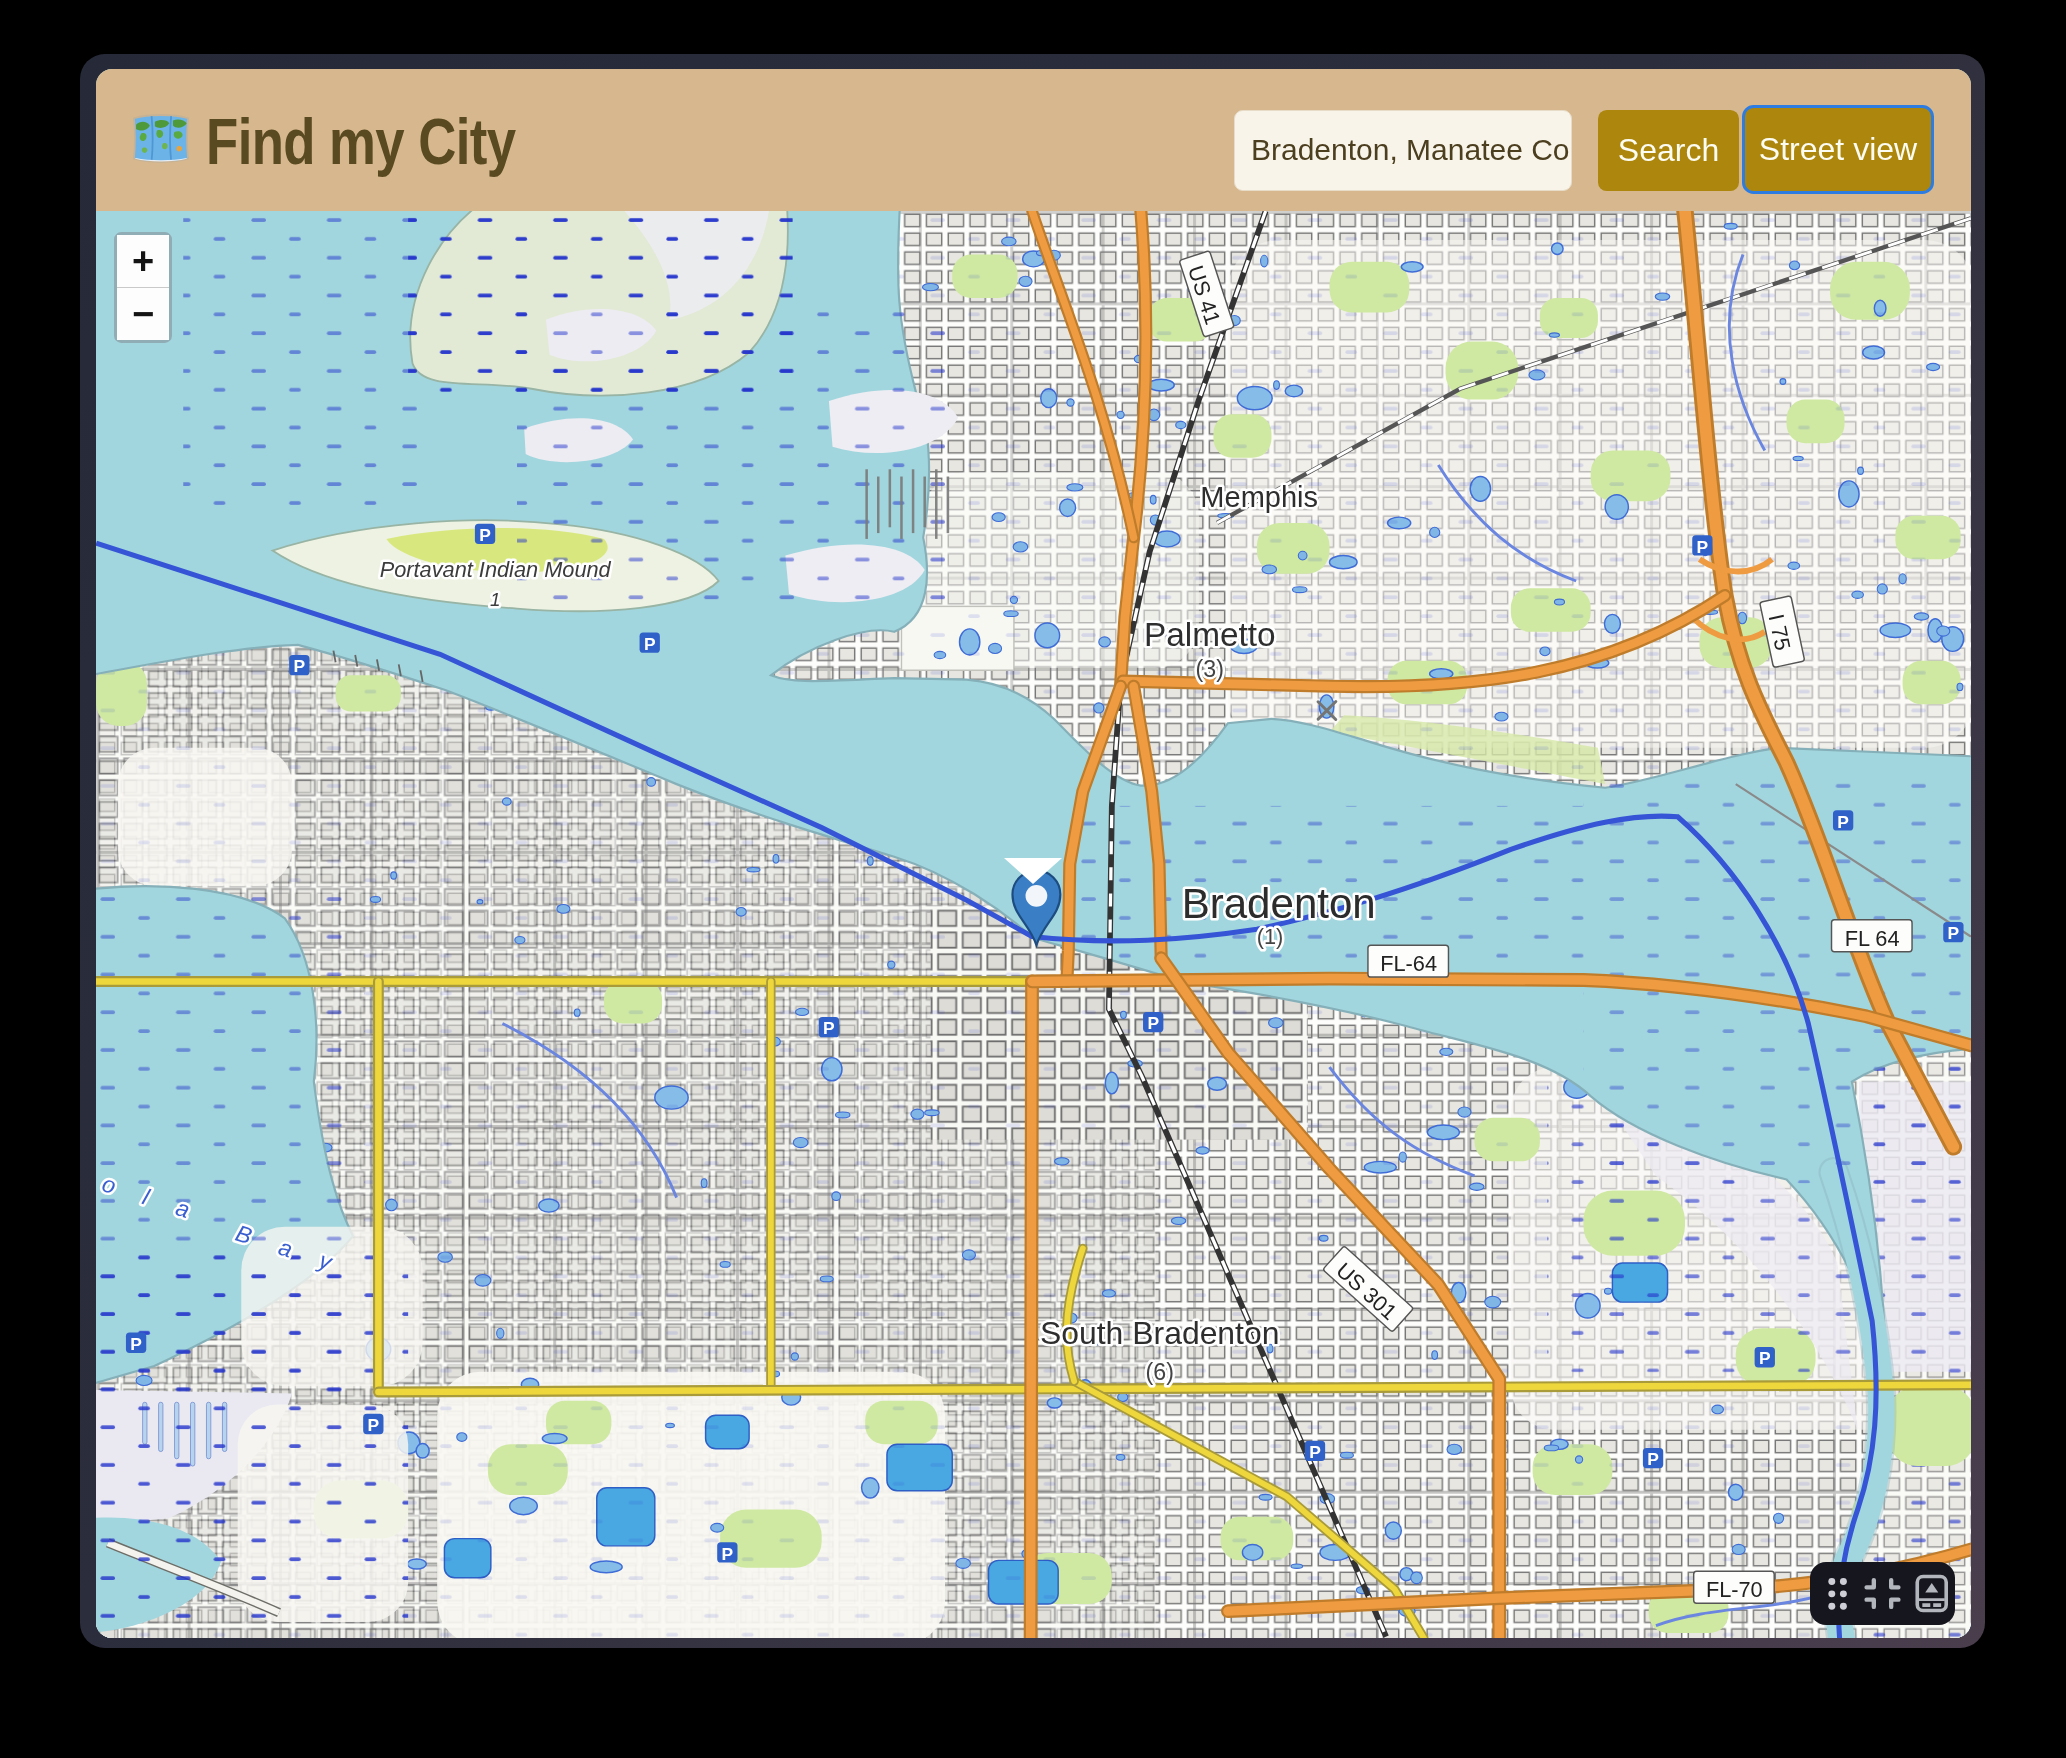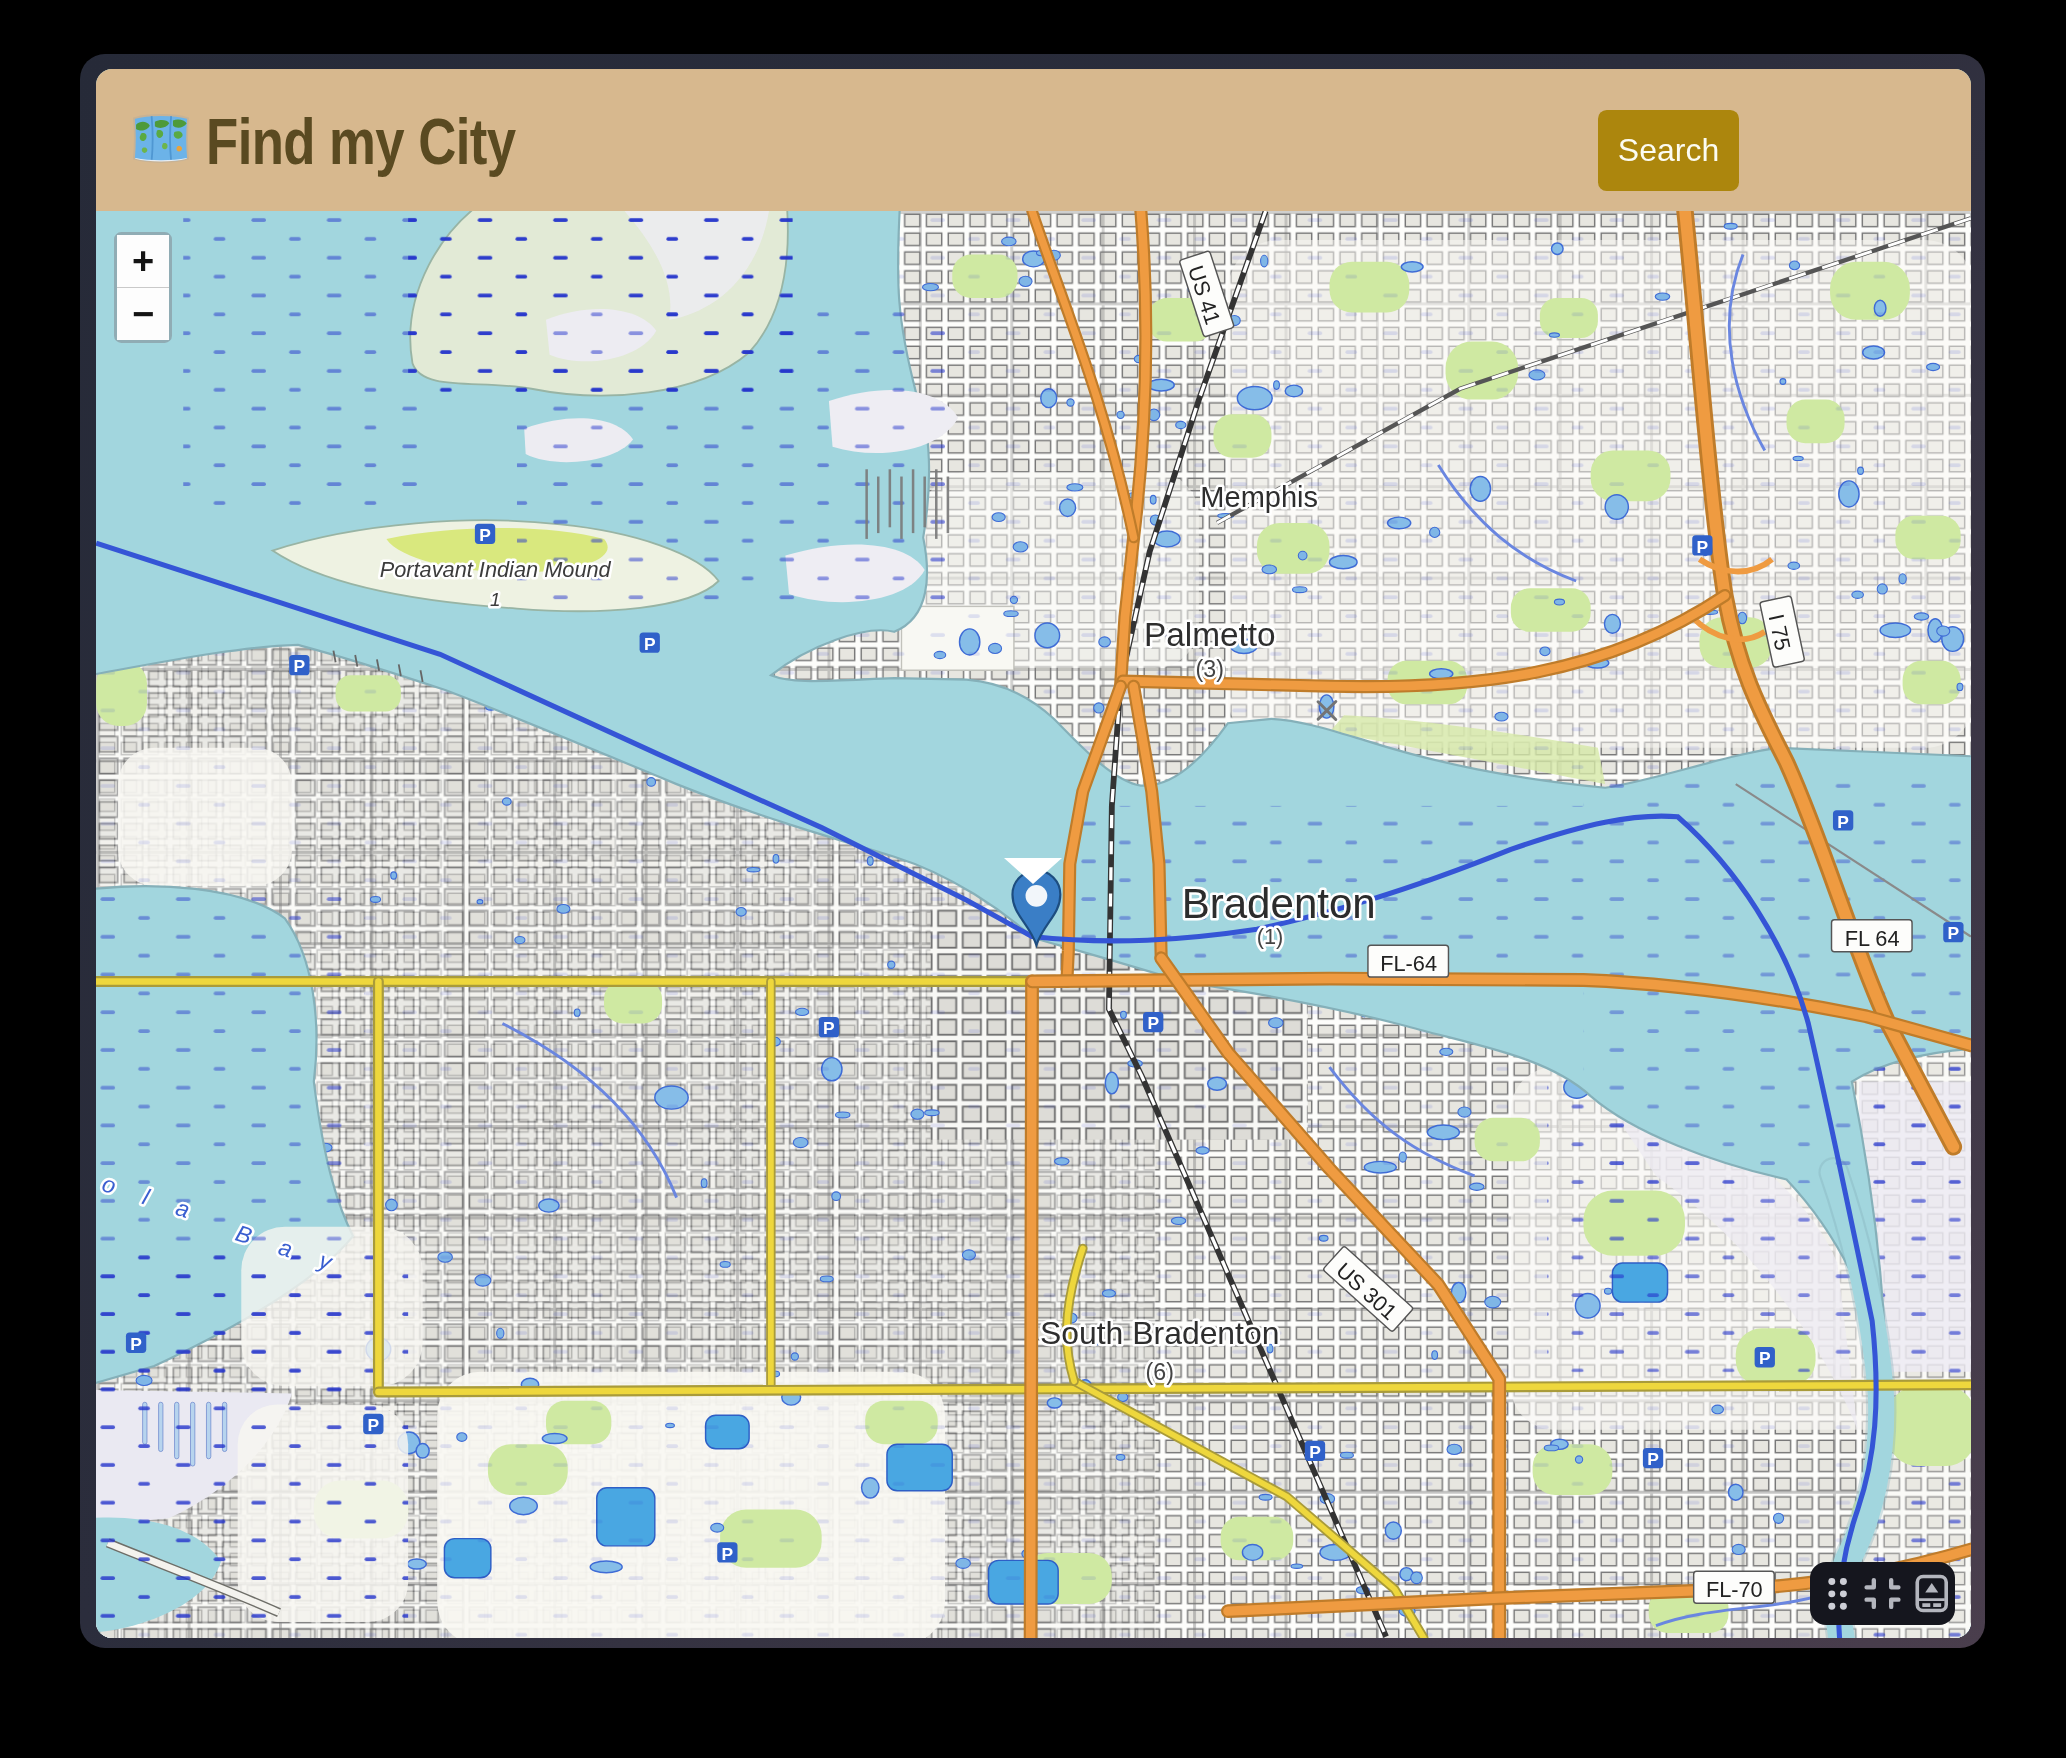--- a/index.html
+++ b/index.html
@@ -54,23 +54,27 @@
 <path d="M58 10 C 65 7, 74 9, 77 14 C 73 21, 62 22, 58 17 Z" fill="#4e9a3a"></path>
 <path d="M60 26 C 66 23, 73 26, 71 32 C 67 38, 60 35, 59 30 Z" fill="#5aaa42"></path>
 <path d="M44 42 C 48 40, 52 43, 50 48 C 47 52, 42 49, 43 45 Z" fill="#6db54c"></path>
 <path d="M64 46 C 68 44, 72 47, 70 51 C 67 55, 62 52, 63 48 Z" fill="#e8a33d"></path>
 <path d="M16 48 C 20 46, 24 49, 22 53 C 19 57, 14 54, 15 50 Z" fill="#6db54c"></path>
 <path d="M6 62 C 25 66, 58 66, 77 62 L 77 63 C 58 68, 25 68, 6 63 Z" fill="#e6edf4"></path>
 </svg></div>
 
    <div id="title">Find my City</div>
 
+   <div id="searchbox">
+          <span>Bradenton, Manatee Co</span>
+        </div>
 
    <div id="btnsearch">Search</div>
 
+   <div id="btnstreet">Street view</div>
   </div>
 
   <div id="map">
    <svg id="mapsvg" width="1875" height="1427" viewBox="0 0 2584 1967" style="position:absolute;left:0;top:0">
 <defs>
 <pattern id="ur" width="30" height="26" patternUnits="userSpaceOnUse">
  <rect width="30" height="26" fill="#fdfdfb"></rect>
  <rect x="4.5" y="4.5" width="21" height="17" fill="#e7e6e0" stroke="#787878" stroke-width="2"></rect>
 </pattern>
 <pattern id="ur2" width="34" height="30" patternUnits="userSpaceOnUse">

